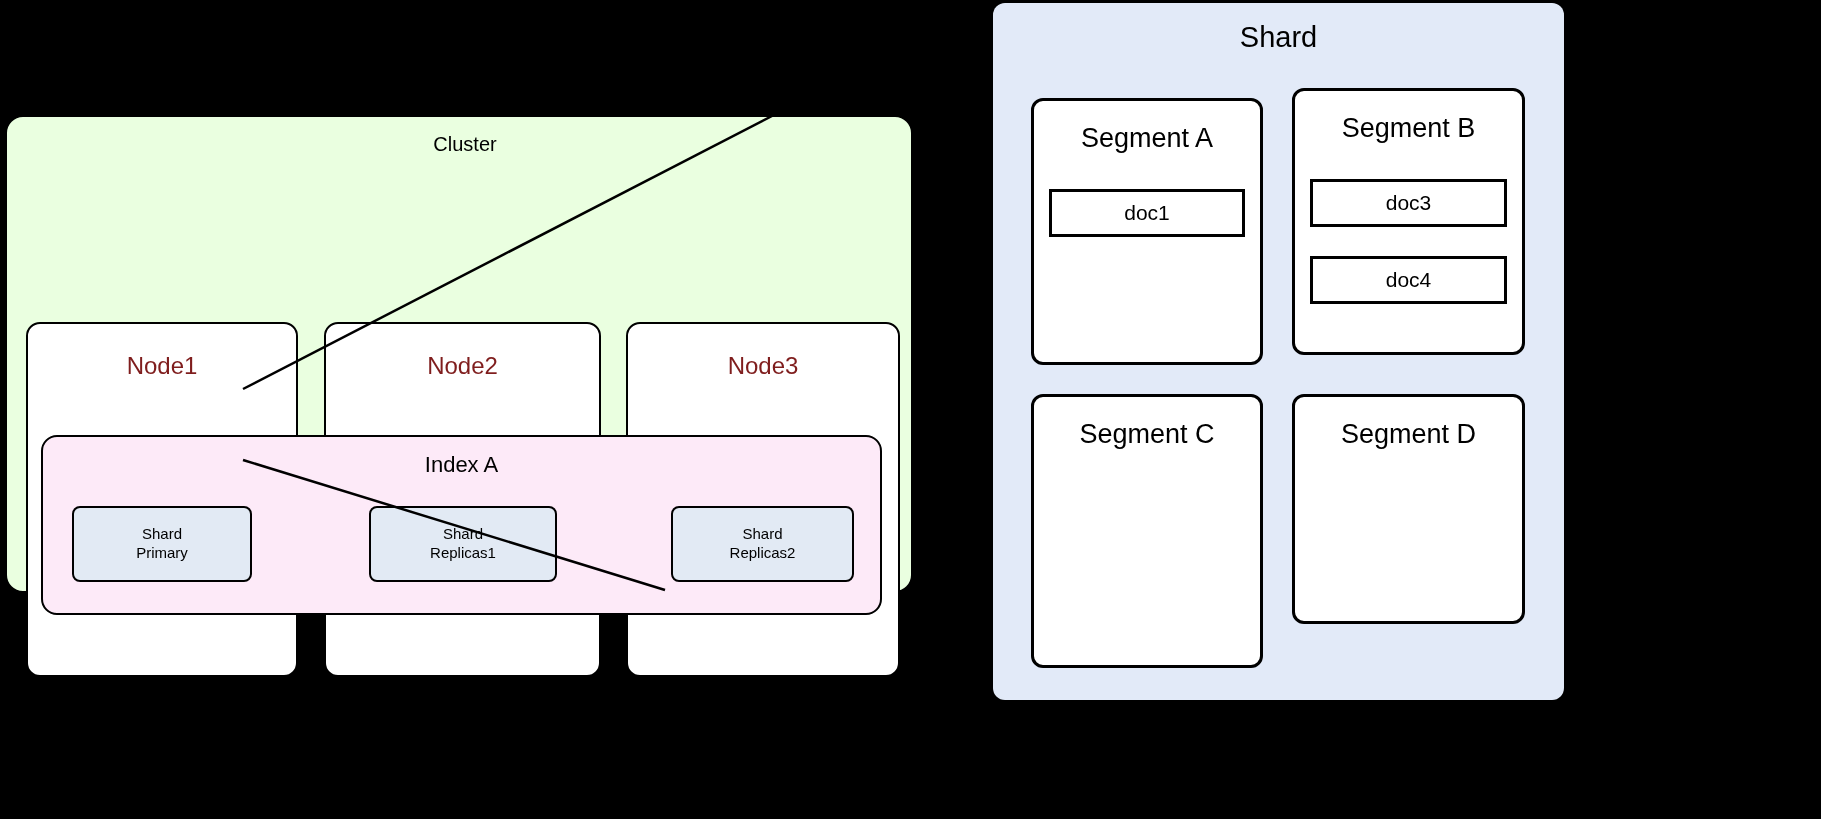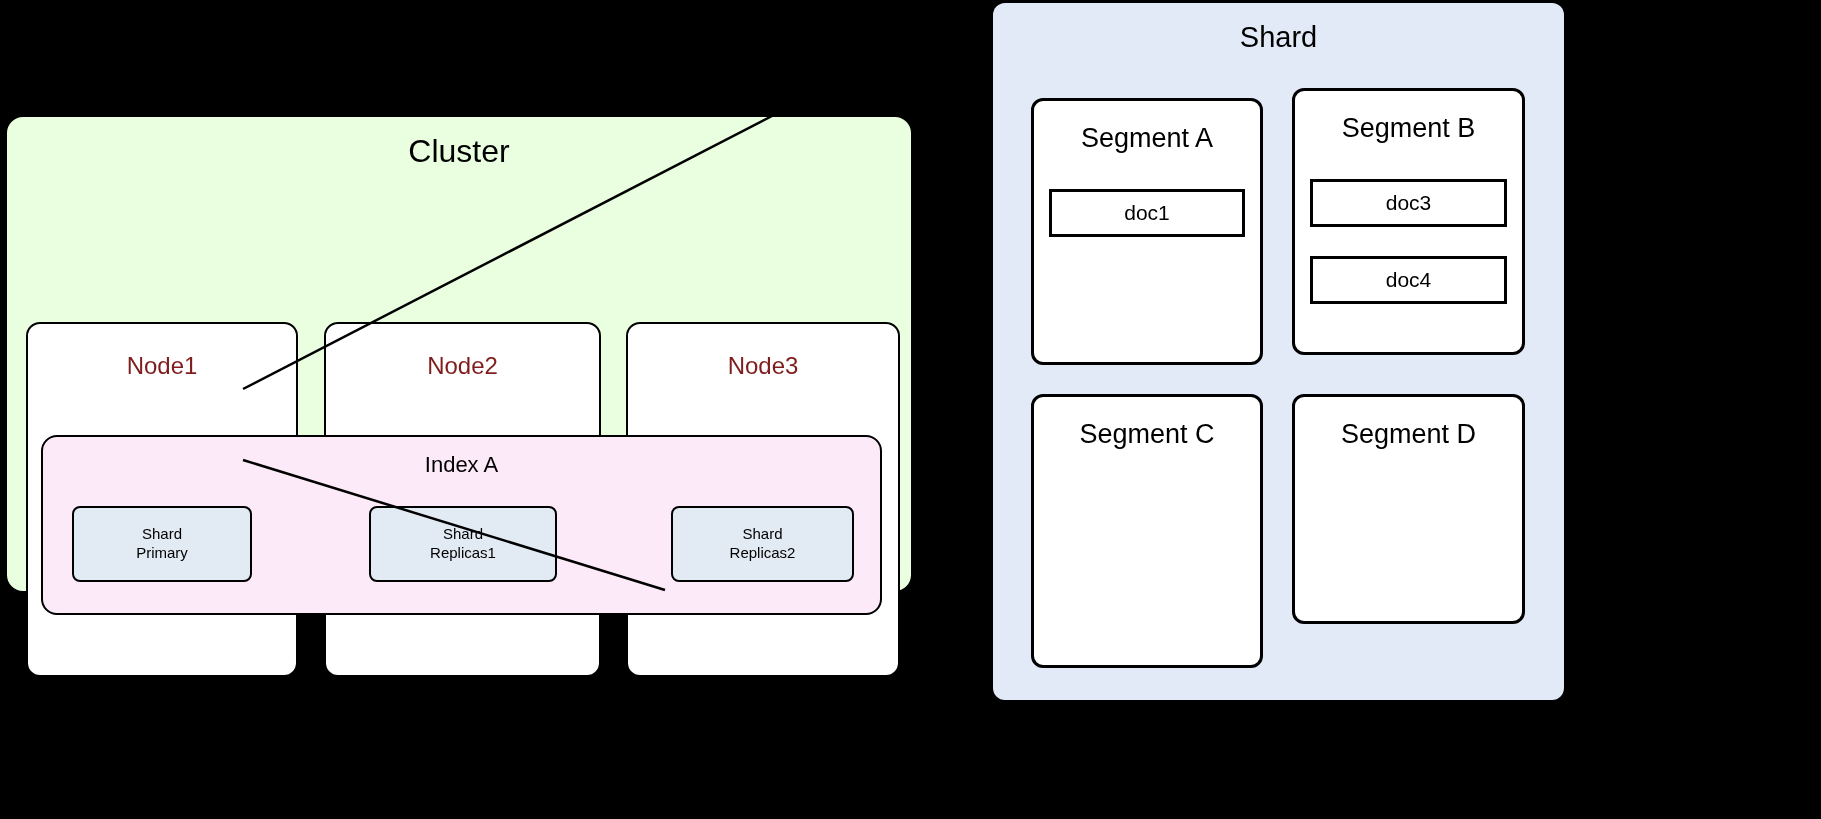--- a/index.html
+++ b/index.html
@@ -18,21 +18,21 @@
 
   
   #cluster{
     left:5px;top:115px;width:908px;height:478px;
     background:#eaffe0;
     border:2px solid #000;
     border-radius:18px;
   }
   #cluster-title{
     position:absolute;left:0;top:16px;width:100%;
-    text-align:center;font-size:32px;color:#000;
+    text-align:center;font-size:20px;color:#000;padding-left:6px;
   }
 
   .node{
     position:absolute;box-sizing:border-box;
     background:#ffffff;
     border:2px solid #000;
     border-radius:14px;
     top:205px;height:355px;
   }
   .node-label{

